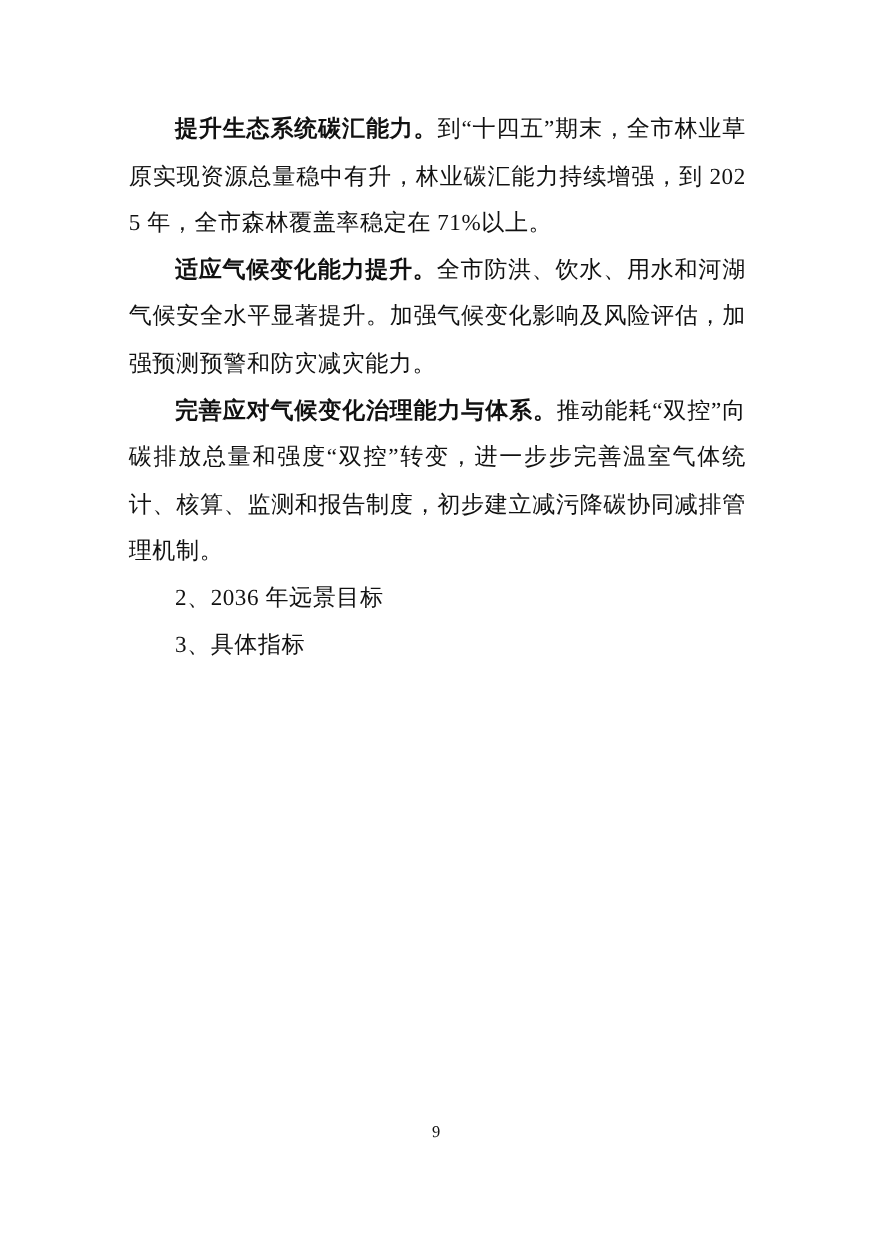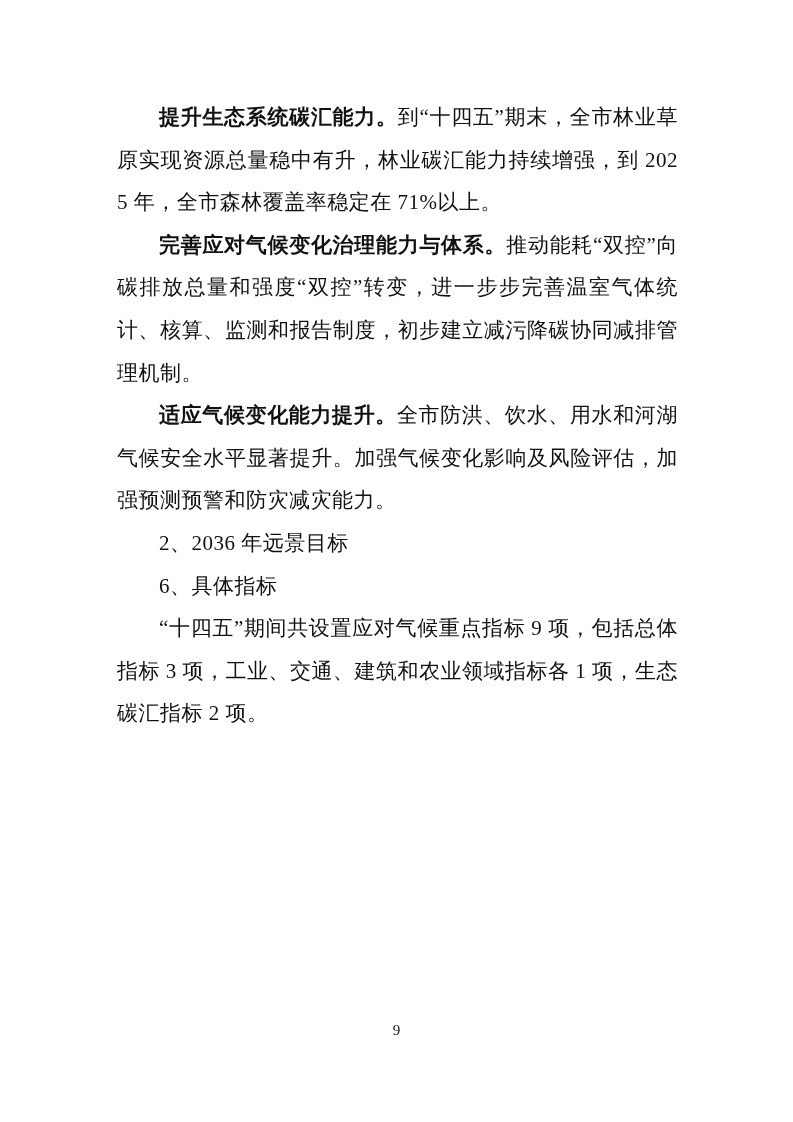--- a/index.html
+++ b/index.html
@@ -44,20 +44,19 @@
     line-height: 20px;
     color: #111111;
   }
 </style>
 </head>
 <body>
 
 <div class="page">
   <div class="content">
     <p class="para"><b class="lead">提升生态系统碳汇能力。</b><span>到“十四五”期末，全市林业草原实现资源总量稳中有升，林业碳汇能力持续增强，到 2025 年，全市森林覆盖率稳定在 71%以上。</span></p>
+    <p class="para"><b class="lead">适应气候变化能力提升。</b><span>全市防洪、饮水、用水和河湖气候安全水平显著提升。加强气候变化影响及风险评估，加强预测预警和防灾减灾能力。</span></p>
     <p class="para"><b class="lead">完善应对气候变化治理能力与体系。</b><span>推动能耗“双控”向碳排放总量和强度“双控”转变，进一步步完善温室气体统计、核算、监测和报告制度，初步建立减污降碳协同减排管理机制。</span></p>
-    <p class="para"><b class="lead">适应气候变化能力提升。</b><span>全市防洪、饮水、用水和河湖气候安全水平显著提升。加强气候变化影响及风险评估，加强预测预警和防灾减灾能力。</span></p>
     <p class="para"><b class="lead"></b><span>2、2036 年远景目标</span></p>
-    <p class="para"><b class="lead"></b><span>6、具体指标</span></p>
-    <p class="para"><b class="lead"></b><span>“十四五”期间共设置应对气候重点指标 9 项，包括总体指标 3 项，工业、交通、建筑和农业领域指标各 1 项，生态碳汇指标 2 项。</span></p>
+    <p class="para"><b class="lead"></b><span>3、具体指标</span></p>
   </div>
   <div class="page-footer">9</div>
 </div>
 
 </body></html>

